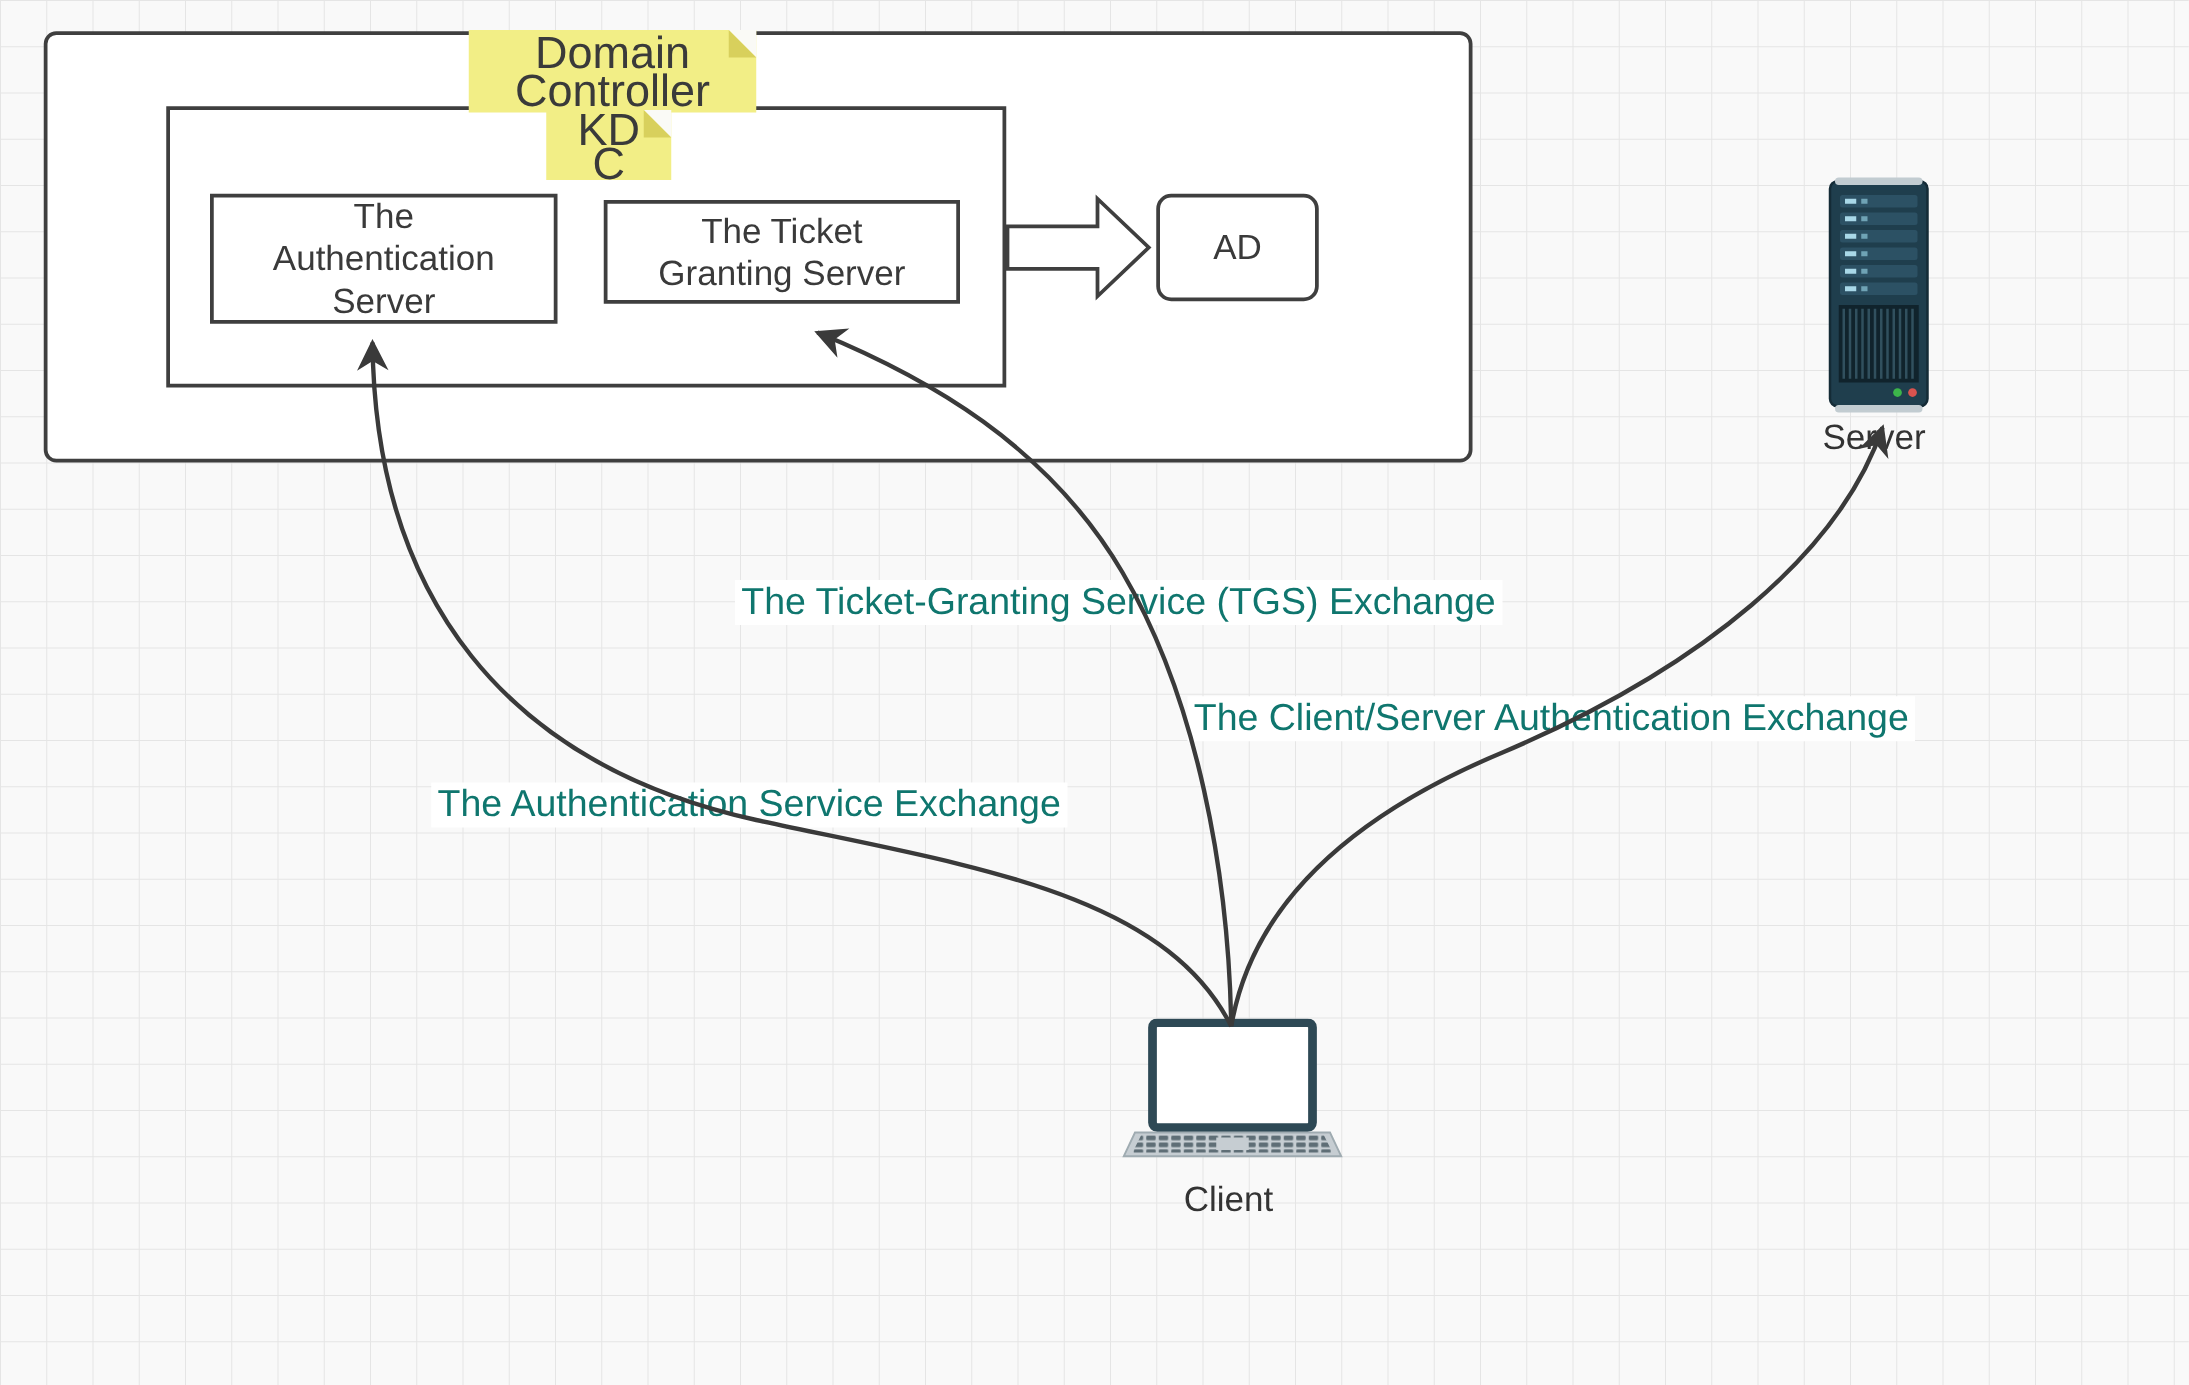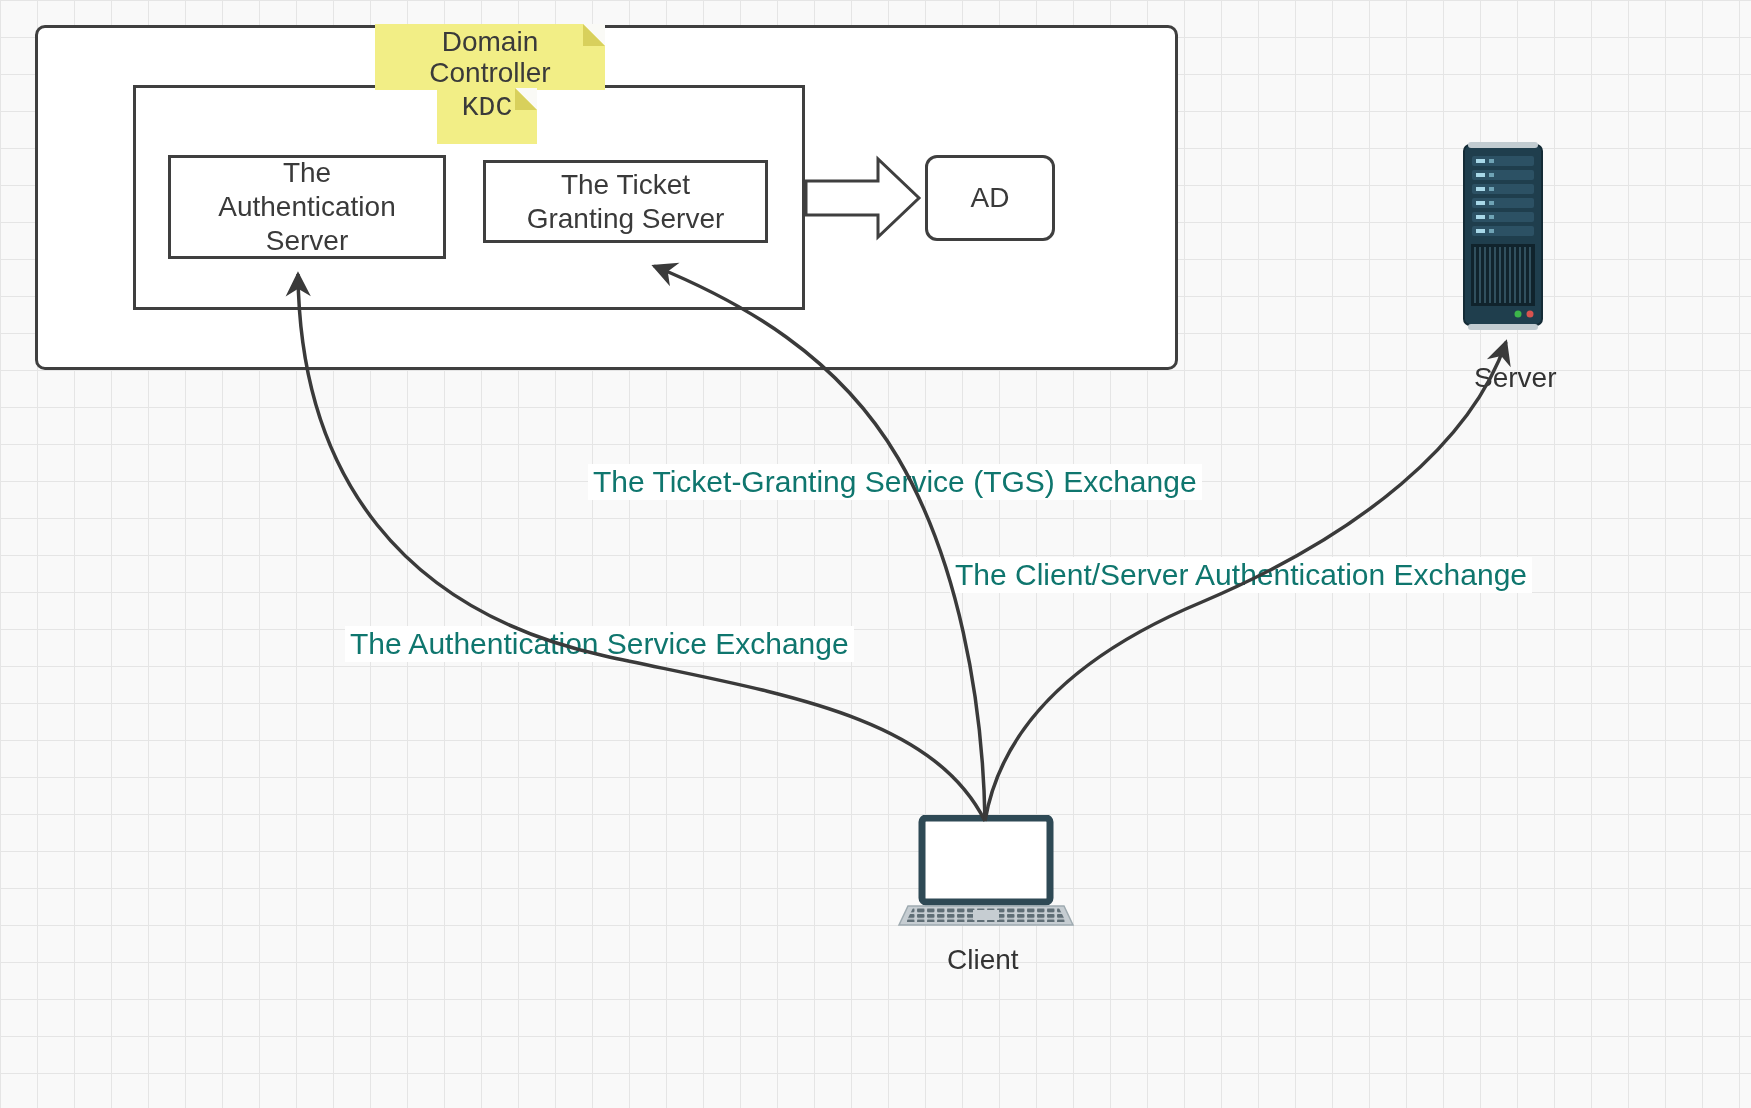--- a/index.html
+++ b/index.html
@@ -20,32 +20,32 @@
   .box {
     position:absolute; background:#ffffff; border:3px solid #3f3f3f;
   }
   .node {
     display:flex; align-items:center; justify-content:center;
     font-size:28px; line-height:34px; text-align:center;
   }
   .node-text { display:inline-block; }
   .sticky {
     position:absolute; background:#f2ee86; z-index:3;
-    text-align:center; font-size:28px; line-height:31px; color:#3a3a3a;
+    text-align:center; font-size:36px; line-height:31px; color:#3a3a3a;
   }
   .sticky::before { 
     content:""; position:absolute; top:0; right:0; width:0; height:0;
     border-top:22px solid #fafaf6; border-left:22px solid transparent;
   }
   .sticky::after { 
     content:""; position:absolute; top:0; right:0; width:0; height:0;
     border-left:22px solid #d8d05c; border-top:22px solid transparent;
   }
   .sticky-text { display:inline-block; }
-  .kdc-text { word-break:break-all; line-height:27px;font-family:Liberation Mono, monospace; }
+  .kdc-text { word-break:break-all; line-height:27px; }
   .edge-label {
     position:absolute; font-size:30px; color:#0f766e;
     background:#ffffff; padding:1px 5px; white-space:nowrap; z-index:4;
   }
   .icon-label {
     position:absolute; font-size:28px; color:#333333; z-index:4; white-space:nowrap;
   }
   .icon { position:absolute; z-index:2; }
   .overlay {
     position:absolute; left:0; top:0; z-index:5; pointer-events:none;
@@ -115,21 +115,21 @@
       <rect x="42" y="107" width="2" height="56" fill="#31505e"></rect>
         <rect x="47" y="107" width="2" height="56" fill="#31505e"></rect>
       <rect x="52" y="107" width="2" height="56" fill="#31505e"></rect>
         <rect x="57" y="107" width="2" height="56" fill="#31505e"></rect>
       <rect x="62" y="107" width="2" height="56" fill="#31505e"></rect>
         <rect x="67" y="107" width="2" height="56" fill="#31505e"></rect>
     </g>
     <circle cx="56" cy="174" r="3.5" fill="#3cb54a"></circle>
     <circle cx="68" cy="174" r="3.5" fill="#d9534f"></circle>
   </svg>
-  <div class="icon-label" style="left:1458px; top:362px;margin-left:16px;">Server</div>
+  <div class="icon-label" style="left:1458px; top:334px;">Server</div>
 
   <svg class="icon" style="left:897px; top:815px;" width="180" height="118" viewBox="0 0 180 118">
     <defs>
       <pattern id="keys" x="0" y="0" width="10" height="5.5" patternUnits="userSpaceOnUse">
         <rect width="7.5" height="3.8" rx="1" fill="#5f6e76"></rect>
       </pattern>
     </defs>
     <rect x="25" y="3" width="128" height="84" rx="4" fill="#ffffff" stroke="#2e4955" stroke-width="7"></rect>
     <path d="M11 91 L167 91 L176 110 L2 110 Z" fill="#c6cdd2" stroke="#9fabb1" stroke-width="1.5"></path>
     <path d="M16 93 L162 93 L169 107 L9 107 Z" fill="url(#keys)"></path>

